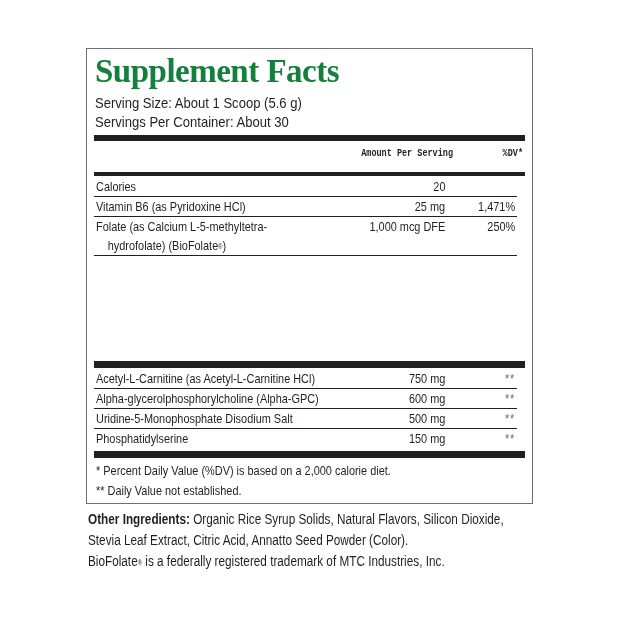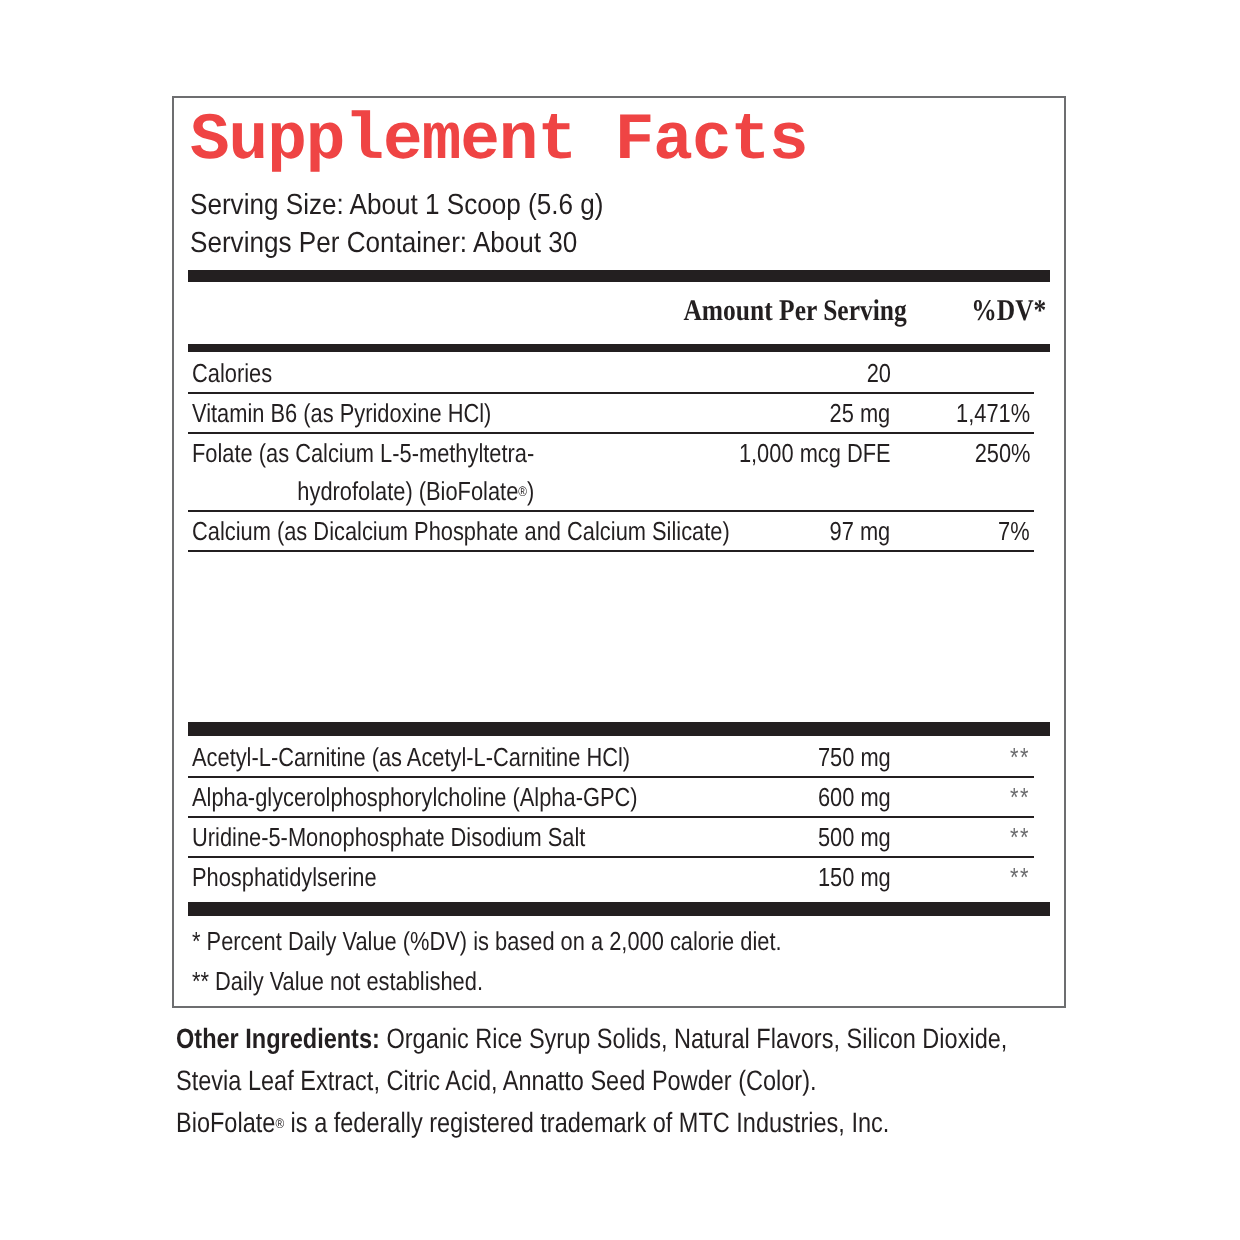--- a/index.html
+++ b/index.html
@@ -4,42 +4,42 @@
 <style>
   html, body { margin: 0; padding: 0; background: #ffffff; }
   body { width: 620px; height: 620px; position: relative; overflow: hidden;
          font-family: "Liberation Sans Narrow", "Liberation Sans", sans-serif; color: #231f20; }
   .panel {
     position: absolute; left: 86px; top: 48px; width: 447px; height: 456px;
     border: 1px solid #6d6e70; box-sizing: border-box;
   }
   .title {
     position: absolute; left: 8px; top: 2px;
-    font-family: Liberation Mono, monospace; font-weight: bold;
-    font-size: 33px; letter-spacing: -0.5px; line-height: 40px; color: #ef4444;
+    font-family: Liberation Serif, serif; font-weight: bold;
+    font-size: 33px; letter-spacing: -0.5px; line-height: 40px; color: #15803d;
   }
   .serving {
     position: absolute; left: 8px; font-family: "Liberation Sans", sans-serif;
     font-size: 14.5px; line-height: 18px; transform: scaleX(0.9); transform-origin: left;
     white-space: nowrap;
   }
   .bar { position: absolute; left: 7px; right: 7px; background: #231f20; }
   .hdr {
     position: absolute; top: 96px; left: 7px; right: 7px; height: 24px;
-    font-family: Liberation Serif, serif; font-weight: bold; font-size: 15px;
+    font-family: Liberation Mono, monospace; font-weight: bold; font-size: 10px;
   }
   .hdr span { position: absolute; top: 3px; white-space: nowrap; transform: scaleX(0.85); transform-origin: right; }
   .rows { position: absolute; left: 7px; right: 15px; }
   .row {
     position: relative; border-bottom: 1px solid #231f20; box-sizing: border-box;
     font-family: "Liberation Sans", sans-serif; font-size: 13px; line-height: 19px;
     height: 20px;
   }
   .row.last { border-bottom: none; }
-  .row.tall { height: 39px; text-align: right; }
+  .row.tall { height: 39px; }
   .row .name { position: absolute; left: 2px; top: 0; white-space: nowrap;
                transform: scaleX(0.84); transform-origin: left; }
   .row .amt { position: absolute; right: 72px; top: 0; white-space: nowrap;
               transform: scaleX(0.84); transform-origin: right; }
   .row .dv { position: absolute; right: 2px; top: 0; white-space: nowrap;
              transform: scaleX(0.84); transform-origin: right; }
   .row .dv.star { color: #6d6e70; letter-spacing: 1px; }
   .foot {
     position: absolute; left: 9px; font-family: "Liberation Sans", sans-serif;
     font-size: 13px; line-height: 19px; white-space: nowrap;
@@ -80,25 +80,20 @@
     <div class="row">
       <span class="name">Vitamin B6 (as Pyridoxine HCl)</span>
       <span class="amt">25 mg</span>
       <span class="dv">1,471%</span>
     </div>
     <div class="row tall">
       <span class="name"><span>Folate (as Calcium L-5-methyltetra-</span><br><span style="padding-left:14px;"><span>hydrofolate) (BioFolate</span><sup>®</sup><span>)</span></span></span>
       <span class="amt">1,000 mcg DFE</span>
       <span class="dv">250%</span>
     </div>
-    <div class="row">
-      <span class="name">Calcium (as Dicalcium Phosphate and Calcium Silicate)</span>
-      <span class="amt">97 mg</span>
-      <span class="dv">7%</span>
-    </div>
   </div>
 
   <div class="bar" style="top:312px; height:7px;"></div>
 
   <div class="rows" style="top:320px;">
     <div class="row">
       <span class="name">Acetyl-L-Carnitine (as Acetyl-L-Carnitine HCl)</span>
       <span class="amt">750 mg</span>
       <span class="dv star">**</span>
     </div>

